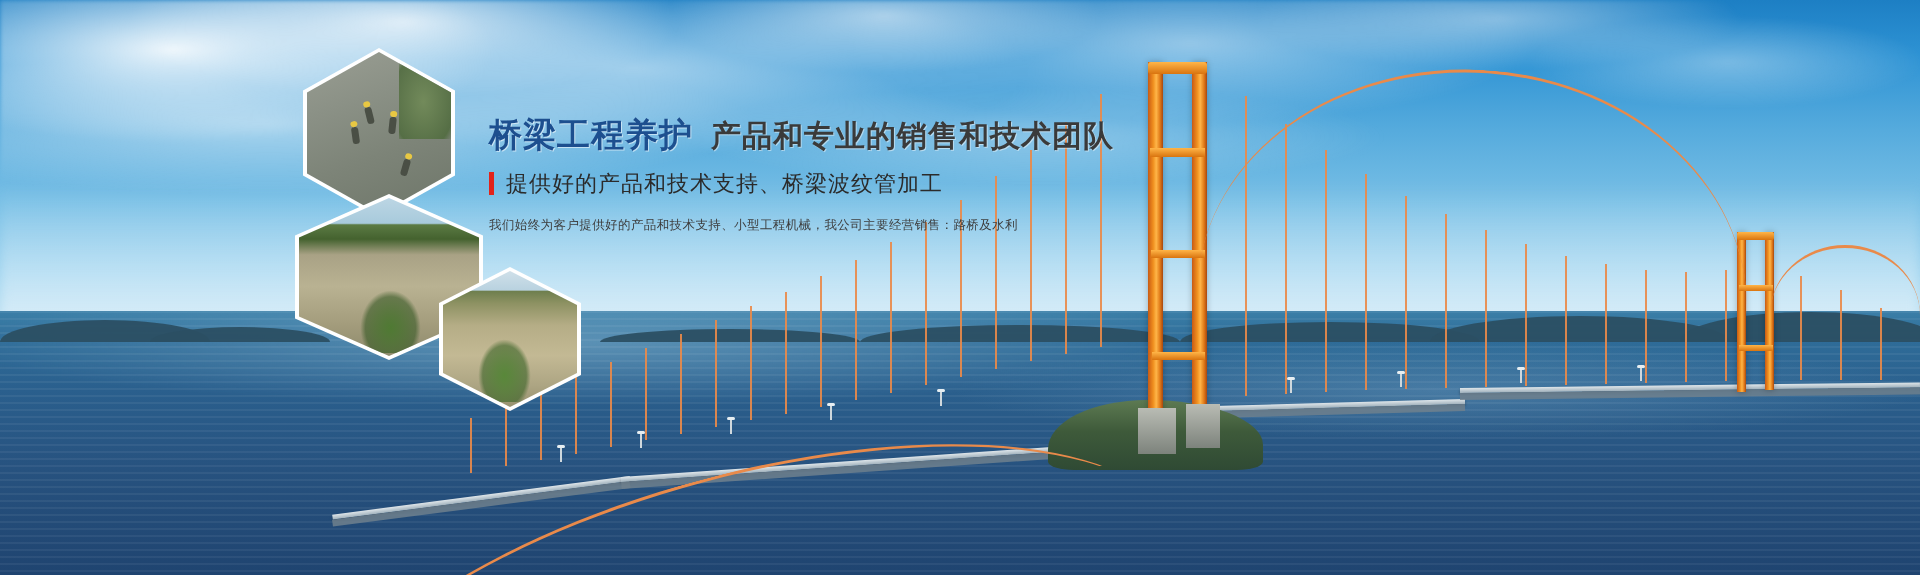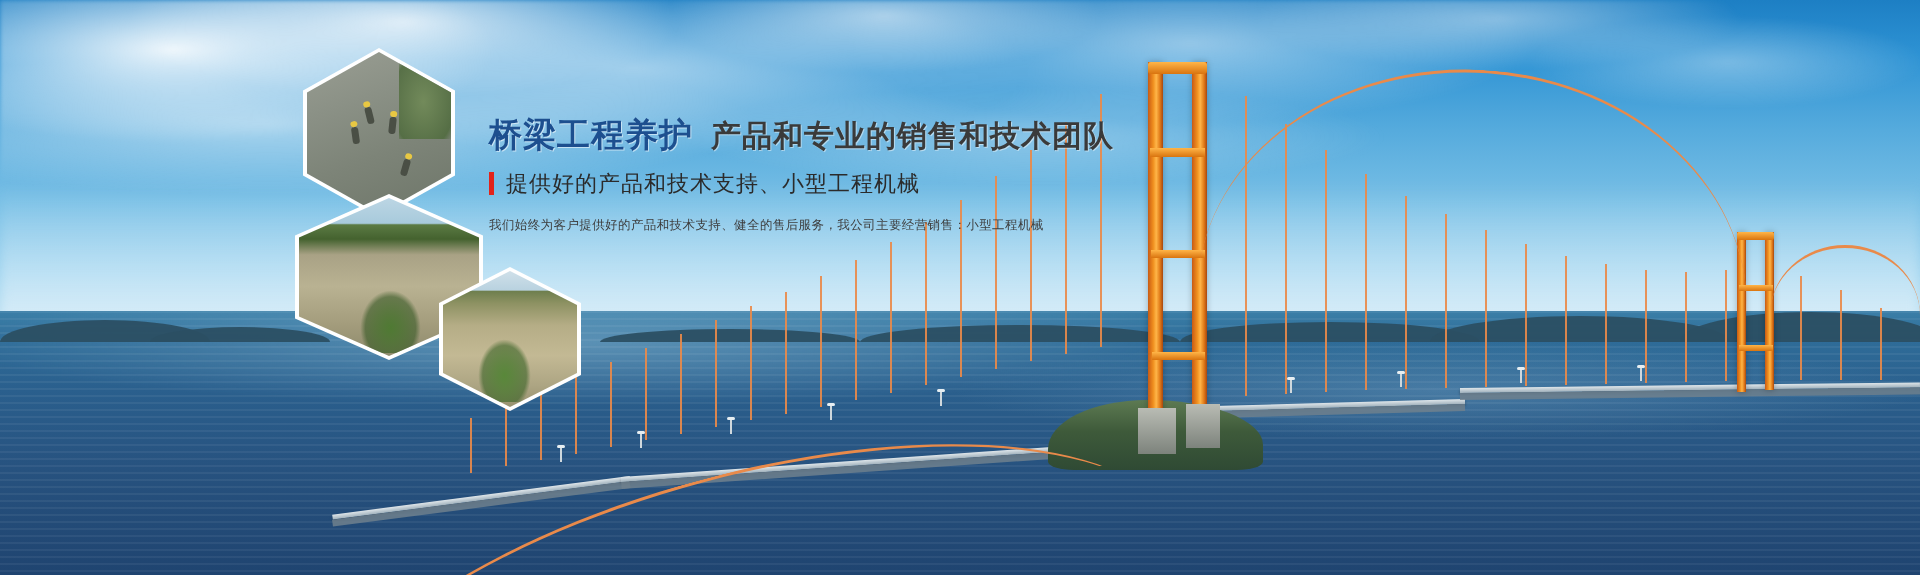--- a/index.html
+++ b/index.html
@@ -250,21 +250,21 @@
   </div>
 
   <div class="copy">
 
     <div class="h1">
       <span class="t1">桥梁工程养护</span><span class="t2">产品和专业的销售和技术团队</span>
     </div>
 
     <div class="h2row">
       <span class="redbar"></span>
-      <span class="h2">提供好的产品和技术支持、小型工程机械</span>
+      <span class="h2">提供好的产品和技术支持、桥梁波纹管加工</span>
     </div>
 
     <div class="para">
-      <div>我们始终为客户提供好的产品和技术支持、健全的售后服务，我公司主要经营销售：小型工程机械</div>
+      <div>我们始终为客户提供好的产品和技术支持、小型工程机械，我公司主要经营销售：路桥及水利</div>
     </div>
   </div>
 
 </div>
 
 </body></html>

